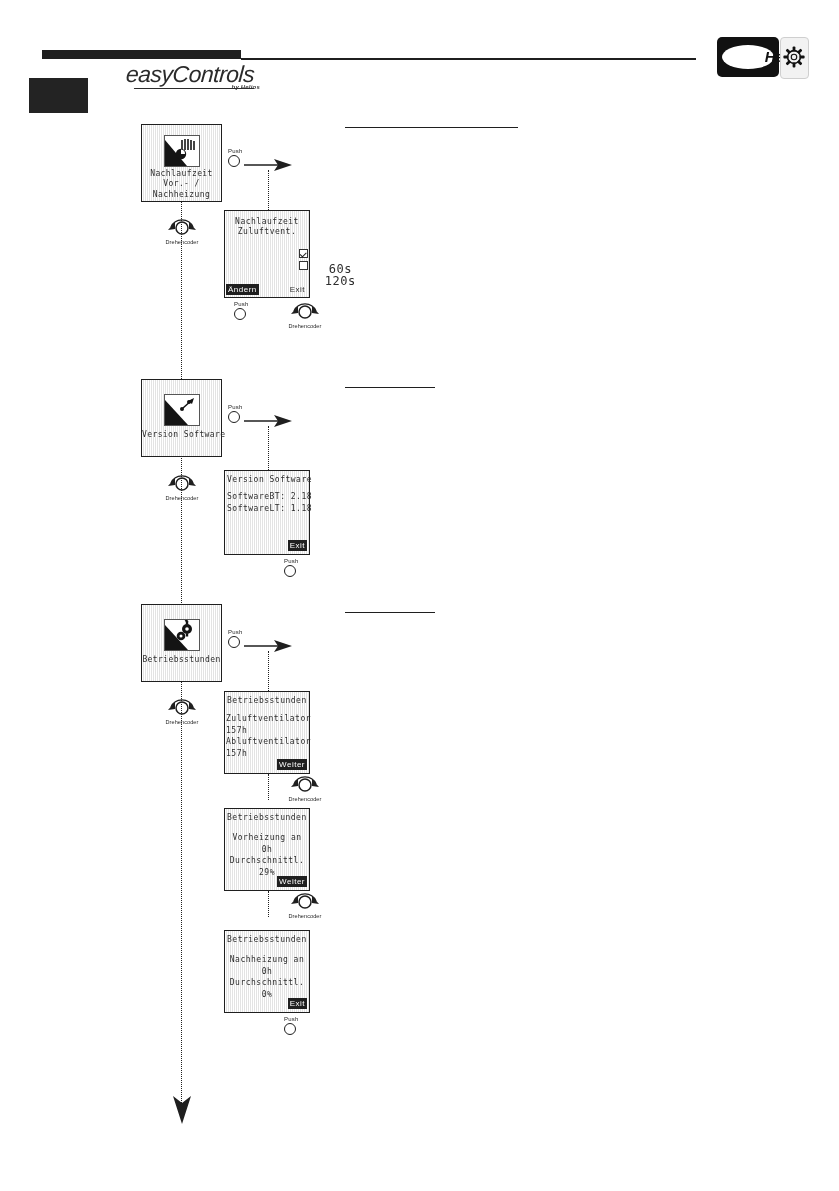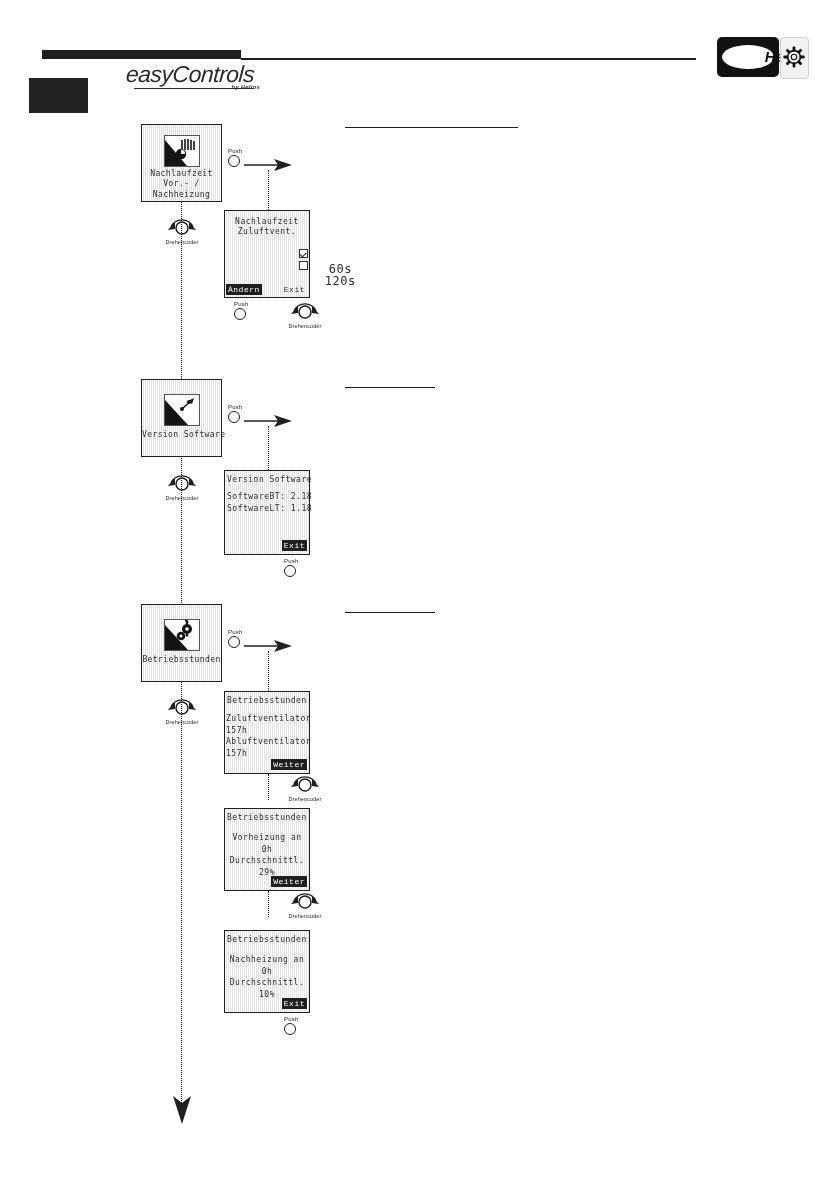--- a/index.html
+++ b/index.html
@@ -77,21 +77,21 @@
     position:absolute;left:0;width:100%;text-align:center;
     font-family:"DejaVu Sans Mono", monospace;font-size:8px;color:#2d2d2d;
     letter-spacing:0.5px;line-height:1.3;white-space:pre;
   }
   .scr-body{
     position:absolute;left:0;width:100%;text-align:center;
     font-family:"DejaVu Sans Mono", monospace;font-size:8px;color:#2d2d2d;
     letter-spacing:0.5px;line-height:1.45;white-space:pre;
   }
   .softkey{
-    position:absolute;font-family:Liberation Mono, monospace;font-size:8px;
+    position:absolute;font-family:Liberation Sans, sans-serif;font-size:8px;
     letter-spacing:0.5px;line-height:11px;height:11px;white-space:pre;padding:0 2px;
   }
   .softkey.inv{background:#1f1f1f;color:#ffffff;}
   .softkey.plain{color:#2d2d2d;}
 
   
   .opt-row{
     position:absolute;font-family:"DejaVu Sans Mono", monospace;font-size:12px;
     color:#2d2d2d;letter-spacing:0.5px;white-space:pre;
   }
@@ -392,21 +392,21 @@
     </svg>
     <span class="enc-label">Drehencoder</span>
   </div>
 
   <div class="lcd" style="left:224px;top:930px;width:86px;height:83px;">
     <div class="lcd-inner">
       <div class="scr-title" style="top:4px;text-align:left;padding-left:2px;">Betriebsstunden</div>
       <div class="scr-body" style="top:23px;">Nachheizung an
 0h
 Durchschnittl.
-10%</div>
+0%</div>
       <div class="softkey inv" style="right:2px;bottom:3px;">Exit</div>
     </div>
   </div>
 
   <div class="push" style="left:284px;top:1016px;">
     <span class="push-label">Push</span>
     <div class="push-circle"></div>
   </div>
 
 </div>

